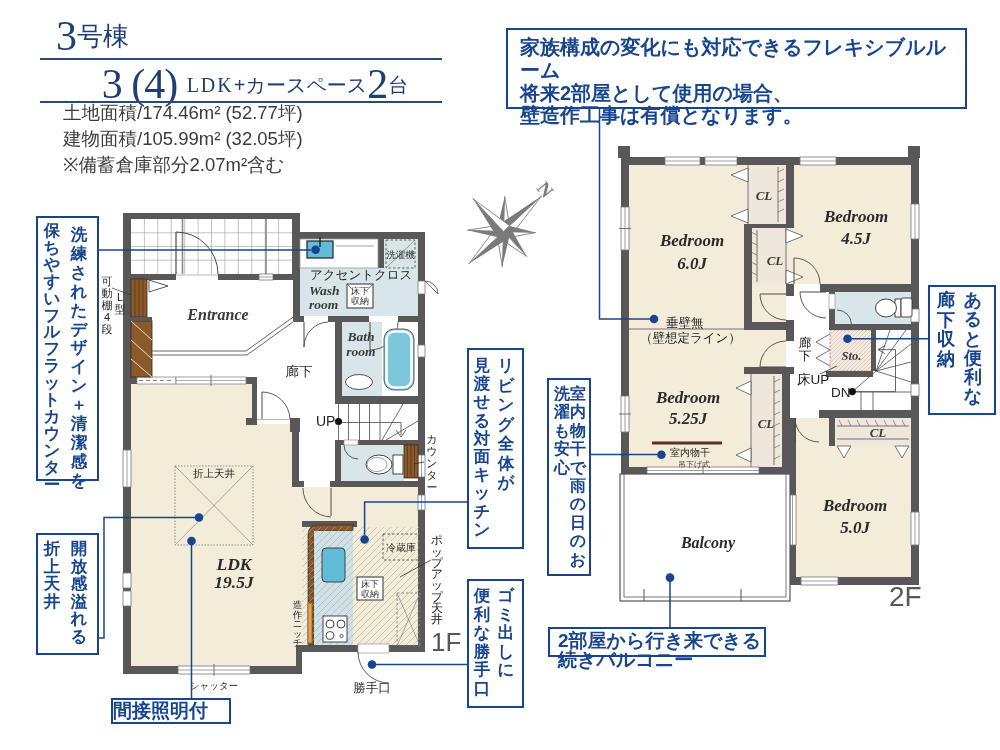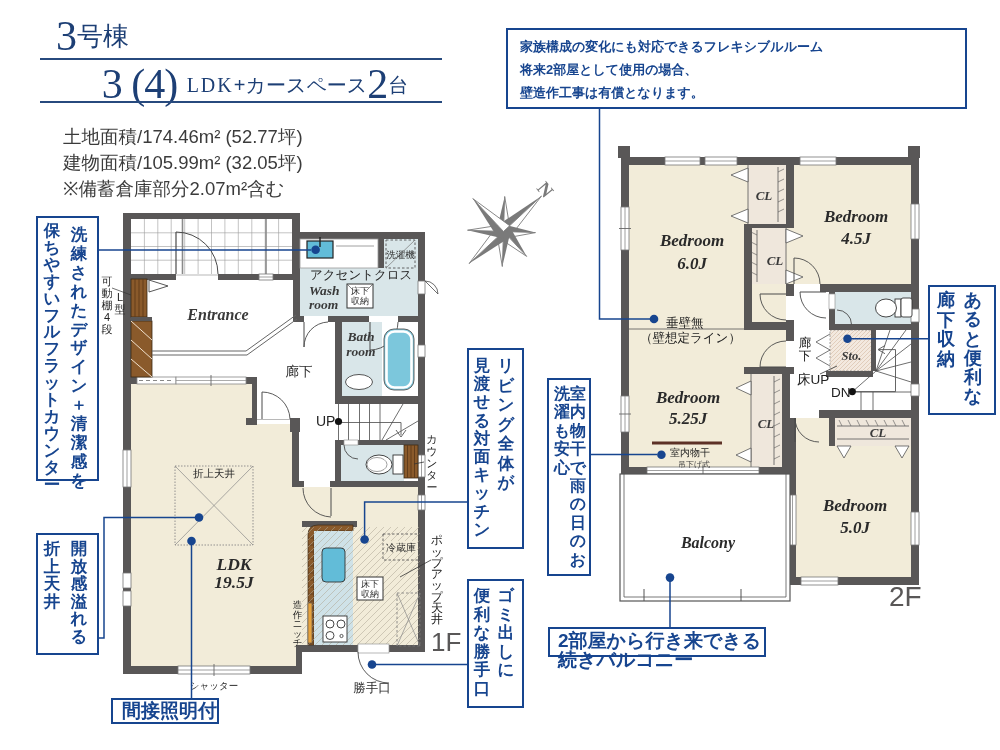--- a/index.html
+++ b/index.html
@@ -659,23 +659,23 @@
 </svg>
 
 <div class="abs" style="left:56px;top:12px;color:#1d3f75;font-size:26px;"><span class="ser" style="font-size:42px;">3</span><span style="position:relative;top:-5px;">号棟</span></div>
 
 <div class="abs" style="left:40px;top:58px;width:402px;height:1.6px;background:#274a7e"></div>
 
 <div class="abs" style="left:54px;top:60px;width:402px;text-align:center;color:#1d3f75;font-size:20px;white-space:nowrap;"><span class="ser" style="font-size:42px;letter-spacing:-1px;">3 (4) </span><span class="ser" style="position:relative;top:-6px;letter-spacing:2px;">LDK</span><span style="position:relative;top:-6px;">+カースペース</span><span class="ser" style="font-size:42px;">2</span><span style="position:relative;top:-6px;">台</span></div>
 
 <div class="abs" style="left:40px;top:101px;width:402px;height:1.6px;background:#274a7e"></div>
 
-<div class="abs" style="left:63px;top:124px;color:#3b3b3b;font-size:18.5px;line-height:26px;white-space:nowrap;">土地面積/174.46m² (52.77坪)<br>建物面積/105.99m² (32.05坪)<br>※備蓄倉庫部分2.07m²含む</div>
-
-<div class="hbox" style="left:506px;top:28px;width:461px;height:81px;font-size:13px;line-height:22.8px;padding:6px 0 0 12px;">家族構成の変化にも対応できるフレキシブルルーム<br>将来2部屋として使用の場合、<br>壁造作工事は有償となります。</div>
+<div class="abs" style="left:63px;top:100px;color:#3b3b3b;font-size:18.5px;line-height:26px;white-space:nowrap;">土地面積/174.46m² (52.77坪)<br>建物面積/105.99m² (32.05坪)<br>※備蓄倉庫部分2.07m²含む</div>
+
+<div class="hbox" style="left:506px;top:28px;width:461px;height:81px;font-size:20px;line-height:22.8px;padding:6px 0 0 12px;">家族構成の変化にも対応できるフレキシブルルーム<br>将来2部屋として使用の場合、<br>壁造作工事は有償となります。</div>
 
 <div class="vb" style="left:36px;top:216px;width:63px;height:265px;"></div>
 <div class="vc" style="left:67px;top:225px;width:24px;font-size:16.5px;line-height:18.9px;">洗<br>練<br>さ<br>れ<br>た<br>デ<br>ザ<br>イ<br>ン<br>＋<br>清<br>潔<br>感<br>を</div>
 <div class="vc" style="left:40px;top:222px;width:24px;font-size:16.5px;line-height:16.9px;">保<br>ち<br>や<br>す<br>い<br>フ<br>ル<br>フ<br>ラ<br>ッ<br>ト<br>カ<br>ウ<br>ン<br>タ<br>ー</div>
 
 <div class="vb" style="left:36px;top:533px;width:63px;height:122px;"></div>
 <div class="vc" style="left:67px;top:540px;width:24px;font-size:16.5px;line-height:17.5px;">開<br>放<br>感<br>溢<br>れ<br>る</div>
 <div class="vc" style="left:40px;top:540px;width:24px;font-size:16.5px;line-height:17.5px;">折<br>上<br>天<br>井</div>
 
 <div class="vb" style="left:467px;top:348px;width:57px;height:201px;"></div>
@@ -689,15 +689,15 @@
 <div class="vb" style="left:467px;top:579px;width:57px;height:129px;"></div>
 <div class="vc" style="left:494px;top:586px;width:24px;font-size:16.5px;line-height:18.6px;">ゴ<br>ミ<br>出<br>し<br>に</div>
 <div class="vc" style="left:470px;top:586px;width:24px;font-size:16.5px;line-height:18.6px;">便<br>利<br>な<br>勝<br>手<br>口</div>
 
 <div class="vb" style="left:928px;top:285px;width:68px;height:130px;"></div>
 <div class="vc" style="left:961px;top:291px;width:24px;font-size:18px;line-height:19.3px;">あ<br>る<br>と<br>便<br>利<br>な</div>
 <div class="vc" style="left:934px;top:291px;width:24px;font-size:18px;line-height:19.5px;">廊<br>下<br>収<br>納</div>
 
 <div class="hbox" style="left:548px;top:627px;width:218px;height:30px;font-size:19px;line-height:19px;padding:2px 0 0 8px;">2部屋から行き来できる<br>続きバルコニー</div>
 
-<div class="hbox" style="left:111px;top:698px;width:108px;height:26px;font-size:19px;line-height:21px;text-align:right;">間接照明付</div>
+<div class="hbox" style="left:111px;top:698px;width:120px;height:26px;font-size:19px;line-height:21px;text-align:left;">間接照明付</div>
 
 </div>
 
 </body></html>

